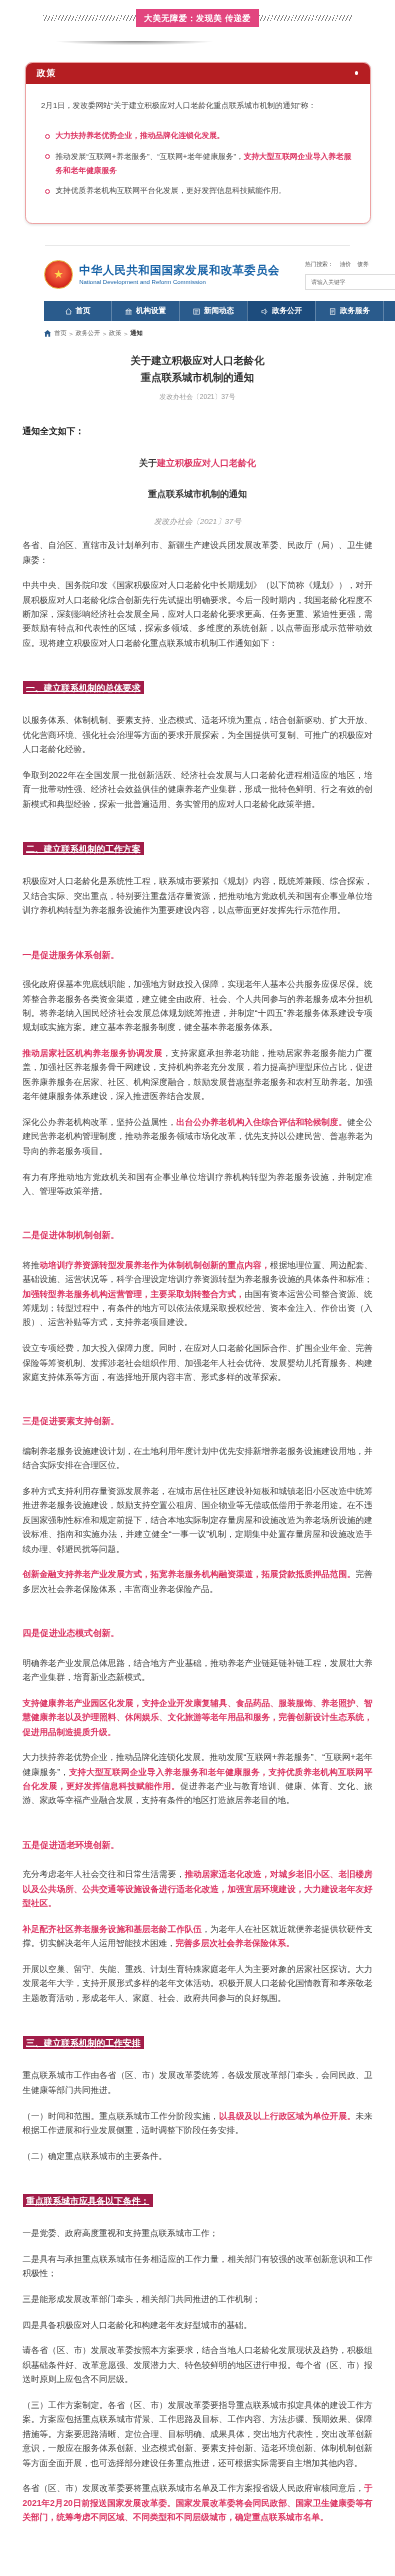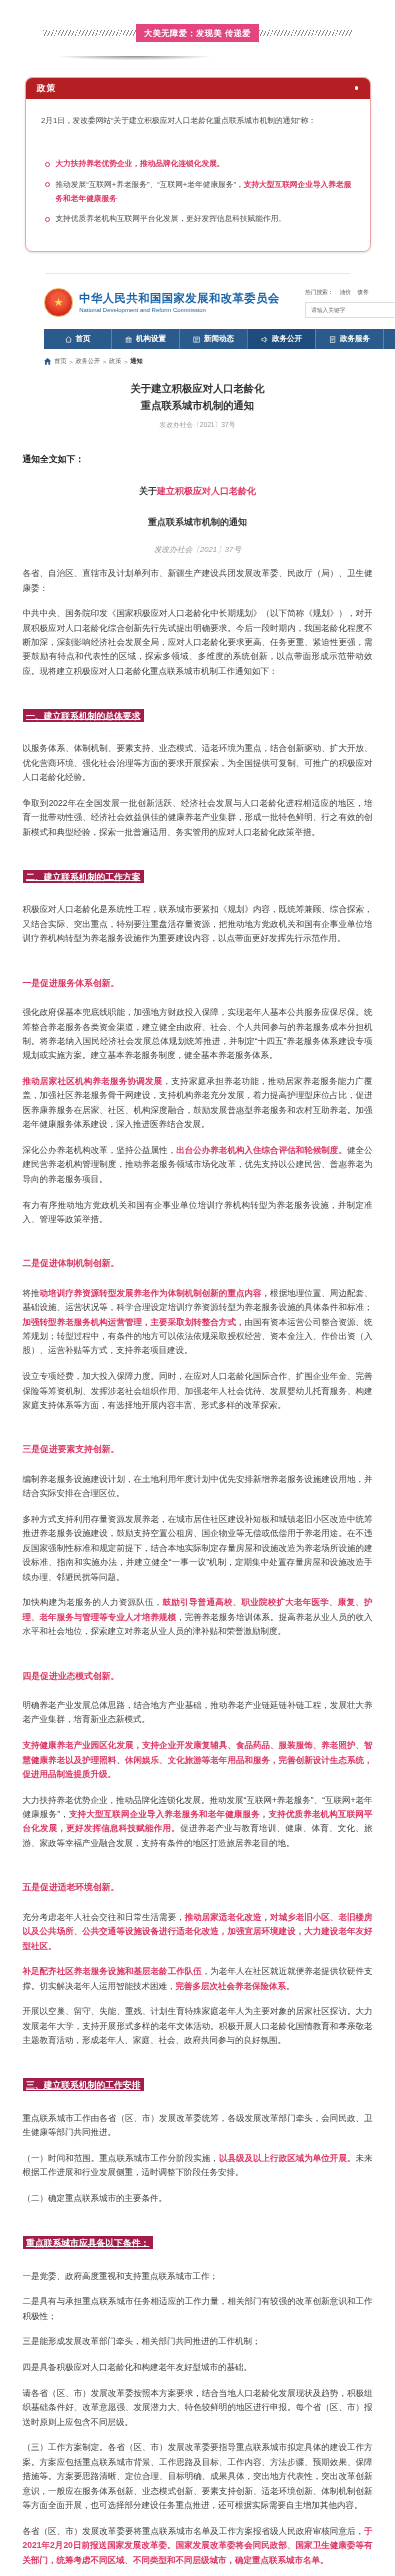--- a/index.html
+++ b/index.html
@@ -1,32 +1,32 @@
 <!DOCTYPE html>
 <html style="font-size:8.2px"><head>
 <meta charset="utf-8">
 <style>
   html,body{margin:0;padding:0;background:#fff;}
   .page{width:395px;height:2714px;overflow:hidden;position:relative;background:#fff;
         font-family:"Liberation Sans","DejaVu Sans",sans-serif;}
   
-  .banner-row{margin:24px auto 0;width:309px;display:flex;align-items:center;justify-content:center;}
+  .banner-row{margin:9px auto 0;width:309px;display:flex;align-items:center;justify-content:center;}
   .hatch{height:6.7px;flex:1;background:repeating-linear-gradient(115deg,#8a8a8a 0 0.8px,transparent 0.8px 3.1px);}
   .banner-chip{background:#e2457f;color:#fff;font-weight:bold;font-size:8.2px;
                padding:3.6px 8.2px;white-space:nowrap;letter-spacing:0.5px;}
   .shadow-divider{margin:13.4px 0 0 20.6px;width:227px;height:6.2px;
                   background:radial-gradient(ellipse 50% 100% at 50% 0,rgba(0,0,0,.45),rgba(0,0,0,0) 70%);}
   
   .policy-box{width:344px;margin:15.5px auto 0;border:1px solid #eda3a3;border-radius:7.2px;
               overflow:hidden;box-shadow:0 1px 2.6px rgba(0,0,0,.12);background:#fff;}
   .policy-head{background:#b51e22;color:#fff;font-weight:bold;font-size:8.8px;
                padding:4.6px 11.3px;position:relative;letter-spacing:1px;}
   .policy-dot{position:absolute;right:11.3px;top:7.7px;width:3.6px;height:3.6px;border-radius:50%;background:#fff;}
   .policy-body{padding:14.4px 15.5px 18.5px;font-size:7.7px;line-height:1.85;color:#4c4c4c;}
-  .policy-intro{margin:0 0 29px;}
+  .policy-intro{margin:0 0 16px;}
   .policy-bullet{display:flex;margin:0 0 6.2px;padding-left:4.1px;}
   .bullet-ring{flex:0 0 auto;width:3.1px;height:3.1px;border:0.8px solid #dd3865;border-radius:50%;
                margin:4.6px 5.2px 0 0;}
   .pink{color:#dd3865;font-weight:bold;}
   .b{font-weight:bold;color:#3c3c3c;}
   
   .thin-rule{width:305px;margin:20.6px auto 0;border:none;border-top:0.5px solid #e8e8e8;height:0;}
   
   .gov-header{position:relative;margin:14.4px 0 0 44px;height:32px;}
   .gov-brand{display:flex;align-items:center;}
@@ -191,21 +191,21 @@
         <p class="para"><span>强化政府保基本兜底线职能，加强地方财政投入保障，实现老年人基本公共服务应保尽保。统筹整合养老服务各类资金渠道，建立健全由政府、社会、个人共同参与的养老服务成本分担机制。将养老纳入国民经济社会发展总体规划统筹推进，并制定“十四五”养老服务体系建设专项规划或实施方案。建立基本养老服务制度，健全基本养老服务体系。</span></p>
         <p class="para"><span class="pink">推动居家社区机构养老服务协调发展</span><span>，支持家庭承担养老功能，推动居家养老服务能力广覆盖，加强社区养老服务骨干网建设，支持机构养老充分发展，着力提高护理型床位占比，促进医养康养服务在居家、社区、机构深度融合，鼓励发展普惠型养老服务和农村互助养老。加强老年健康服务体系建设，深入推进医养结合发展。</span></p>
         <p class="para"><span>深化公办养老机构改革，坚持公益属性，</span><span class="pink">出台公办养老机构入住综合评估和轮候制度。</span><span>健全公建民营养老机构管理制度，推动养老服务领域市场化改革，优先支持以公建民营、普惠养老为导向的养老服务项目。</span></p>
         <p class="para"><span>有力有序推动地方党政机关和国有企事业单位培训疗养机构转型为养老服务设施，并制定准入、管理等政策举措。</span></p>
         <div class="sub-head">二是促进体制机制创新。</div>
         <p class="para"><span>将推</span><span class="pink">动培训疗养资源转型发展养老作为体制机制创新的重点内容，</span><span>根据地理位置、周边配套、基础设施、运营状况等，科学合理设定培训疗养资源转型为养老服务设施的具体条件和标准；</span><span class="pink">加强转型养老服务机构运营管理，主要采取划转整合方式，</span><span>由国有资本运营公司整合资源、统筹规划；转型过程中，有条件的地方可以依法依规采取授权经营、资本金注入、作价出资（入股）、运营补贴等方式，支持养老项目建设。</span></p>
         <p class="para"><span>设立专项经费，加大投入保障力度。同时，在应对人口老龄化国际合作、扩围企业年金、完善保险等筹资机制、发挥涉老社会组织作用、加强老年人社会优待、发展婴幼儿托育服务、构建家庭支持体系等方面，有选择地开展内容丰富、形式多样的改革探索。</span></p>
         <div class="sub-head">三是促进要素支持创新。</div>
         <p class="para"><span>编制养老服务设施建设计划，在土地利用年度计划中优先安排新增养老服务设施建设用地，并结合实际安排在合理区位。</span></p>
         <p class="para"><span>多种方式支持利用存量资源发展养老，在城市居住社区建设补短板和城镇老旧小区改造中统筹推进养老服务设施建设，鼓励支持空置公租房、国企物业等无偿或低偿用于养老用途。在不违反国家强制性标准和规定前提下，结合本地实际制定存量房屋和设施改造为养老场所设施的建设标准、指南和实施办法，并建立健全“一事一议”机制，定期集中处置存量房屋和设施改造手续办理、邻避民扰等问题。</span></p>
-        <p class="para"><span>加快构建为老服务的人力资源队伍，</span><span class="pink">鼓励引导普通高校、职业院校扩大老年医学、康复、护理、老年服务与管理等专业人才培养规模</span><span>，完善养老服务培训体系。提高养老从业人员的收入水平和社会地位，探索建立对养老从业人员的津补贴和荣誉激励制度。</span></p>
+        <p class="para"><span class="pink">创新金融支持养老产业发展方式，拓宽养老服务机构融资渠道，拓展贷款抵质押品范围。</span><span>完善多层次社会养老保险体系，丰富商业养老保险产品。</span></p>
         <div class="sub-head">四是促进业态模式创新。</div>
         <p class="para"><span>明确养老产业发展总体思路，结合地方产业基础，推动养老产业链延链补链工程，发展壮大养老产业集群，培育新业态新模式。</span></p>
         <p class="para"><span class="pink">支持健康养老产业园区化发展，支持企业开发康复辅具、食品药品、服装服饰、养老照护、智慧健康养老以及护理照料、休闲娱乐、文化旅游等老年用品和服务，完善创新设计生态系统，促进用品制造提质升级。</span></p>
         <p class="para"><span>大力扶持养老优势企业，推动品牌化连锁化发展。推动发展“互联网+养老服务”、“互联网+老年健康服务”，</span><span class="pink">支持大型互联网企业导入养老服务和老年健康服务，支持优质养老机构互联网平台化发展，更好发挥信息科技赋能作用。</span><span>促进养老产业与教育培训、健康、体育、文化、旅游、家政等幸福产业融合发展，支持有条件的地区打造旅居养老目的地。</span></p>
         <div class="sub-head">五是促进适老环境创新。</div>
         <p class="para"><span>充分考虑老年人社会交往和日常生活需要，</span><span class="pink">推动居家适老化改造，对城乡老旧小区、老旧楼房以及公共场所、公共交通等设施设备进行适老化改造，加强宜居环境建设，大力建设老年友好型社区。</span></p>
         <p class="para"><span class="pink">补足配齐社区养老服务设施和基层老龄工作队伍</span><span>，为老年人在社区就近就便养老提供软硬件支撑。切实解决老年人运用智能技术困难，</span><span class="pink">完善多层次社会养老保险体系。</span></p>
         <p class="para"><span>开展以空巢、留守、失能、重残、计划生育特殊家庭老年人为主要对象的居家社区探访。大力发展老年大学，支持开展形式多样的老年文体活动。积极开展人口老龄化国情教育和孝亲敬老主题教育活动，形成老年人、家庭、社会、政府共同参与的良好氛围。</span></p>
         <div class="section-head"><span>三、建立联系机制的工作安排</span></div>
         <p class="para"><span>重点联系城市工作由各省（区、市）发展改革委统筹，各级发展改革部门牵头，会同民政、卫生健康等部门共同推进。</span></p>

